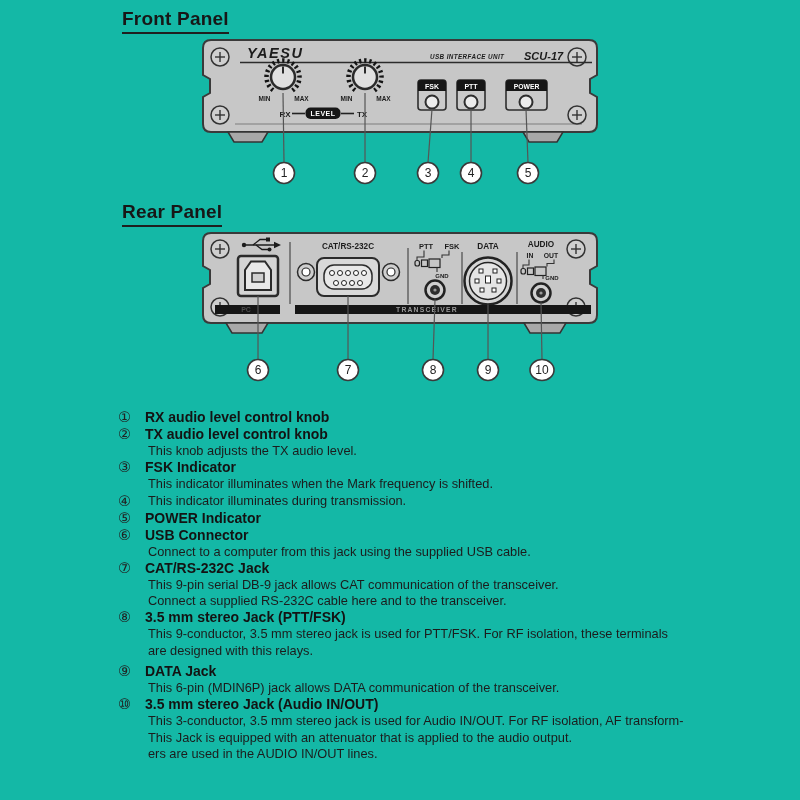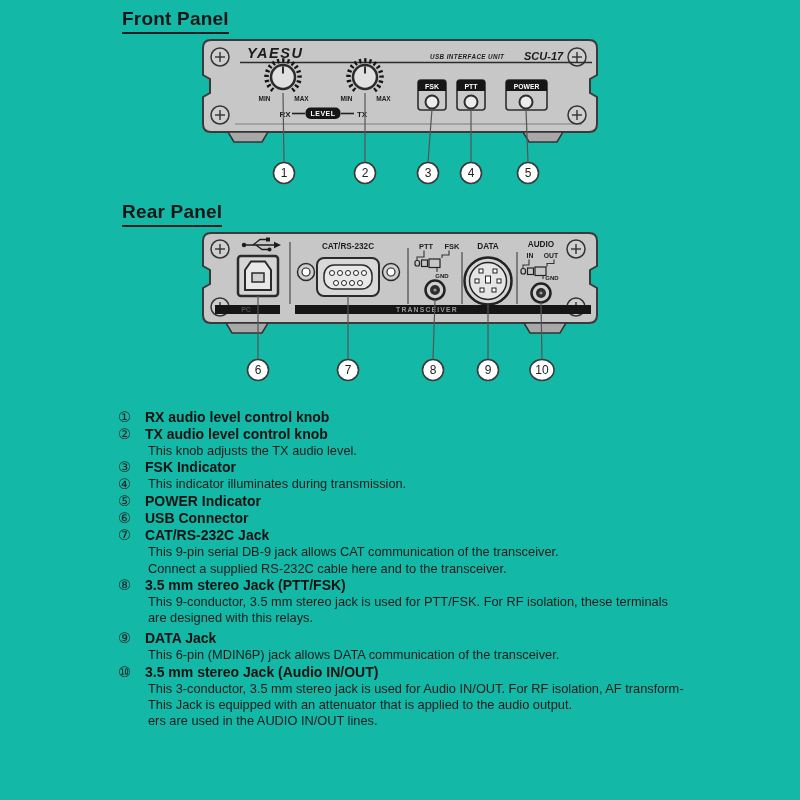--- a/index.html
+++ b/index.html
@@ -288,20 +288,21 @@
       <div class="ibody">
         <div class="ititle">TX audio level control knob</div>
         <div class="idesc">This knob adjusts the TX audio level.</div>
       </div>
     </div>
 
     <div class="item">
       <span class="inum">③</span>
       <div class="ibody">
         <div class="ititle">FSK Indicator</div>
+        <div class="idesc">This indicator illuminates when the Mark frequency is shifted.</div>
       </div>
     </div>
 
     <div class="item">
       <span class="inum">④</span>
       <div class="ibody">
         <div class="idesc">This indicator illuminates during transmission.</div>
       </div>
     </div>
 
@@ -309,20 +310,21 @@
       <span class="inum">⑤</span>
       <div class="ibody">
         <div class="ititle">POWER Indicator</div>
       </div>
     </div>
 
     <div class="item">
       <span class="inum">⑥</span>
       <div class="ibody">
         <div class="ititle">USB Connector</div>
+        <div class="idesc">Connect to a computer from this jack using the supplied USB cable.</div>
       </div>
     </div>
 
     <div class="item">
       <span class="inum">⑦</span>
       <div class="ibody">
         <div class="ititle">CAT/RS-232C Jack</div>
         <div class="idesc">This 9-pin serial DB-9 jack allows CAT communication of the transceiver.</div>
         <div class="idesc">Connect a supplied RS-232C cable here and to the transceiver.</div>
       </div>

